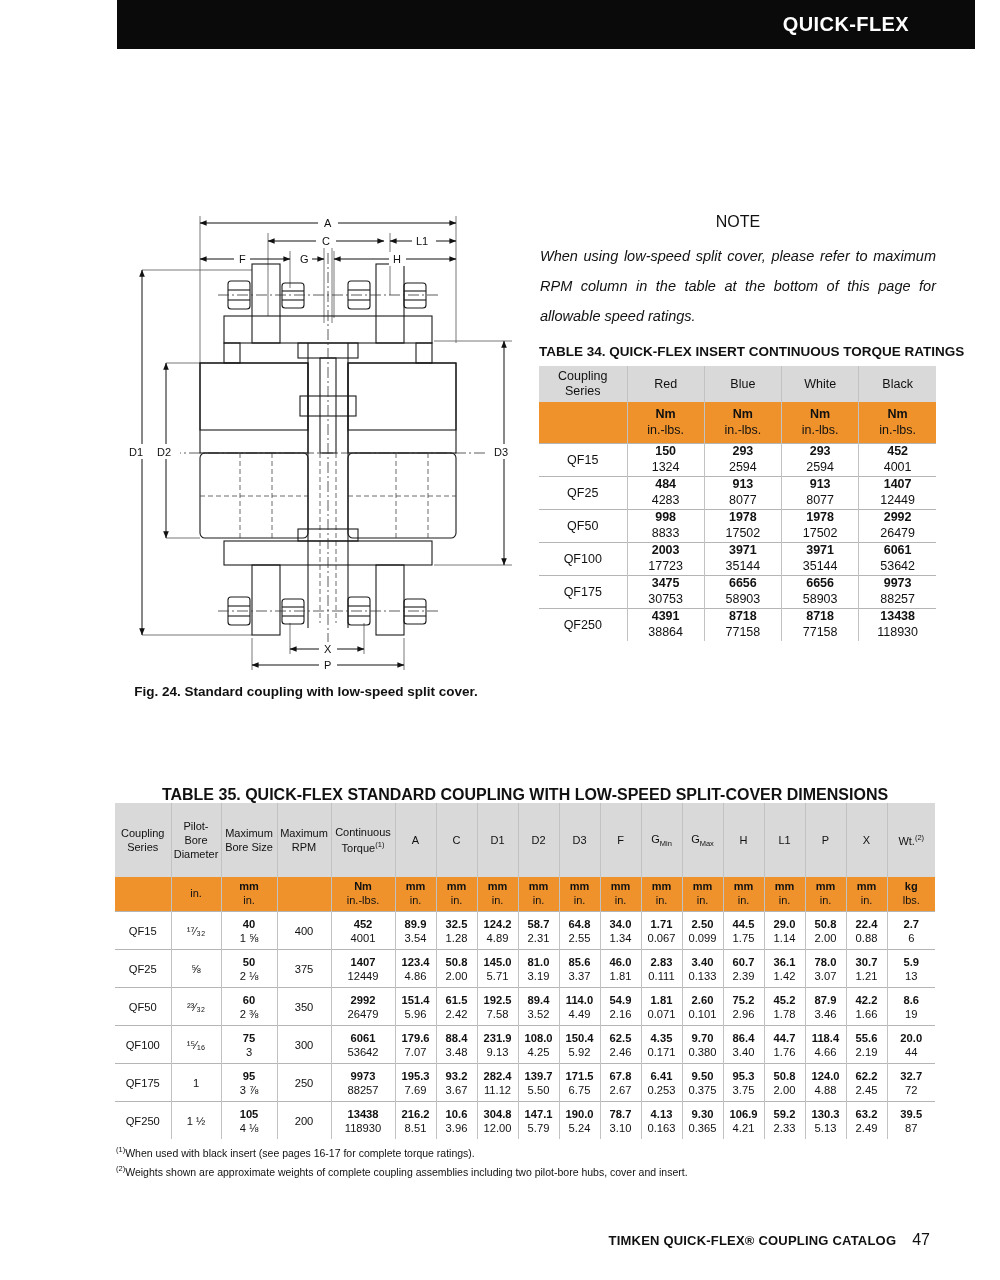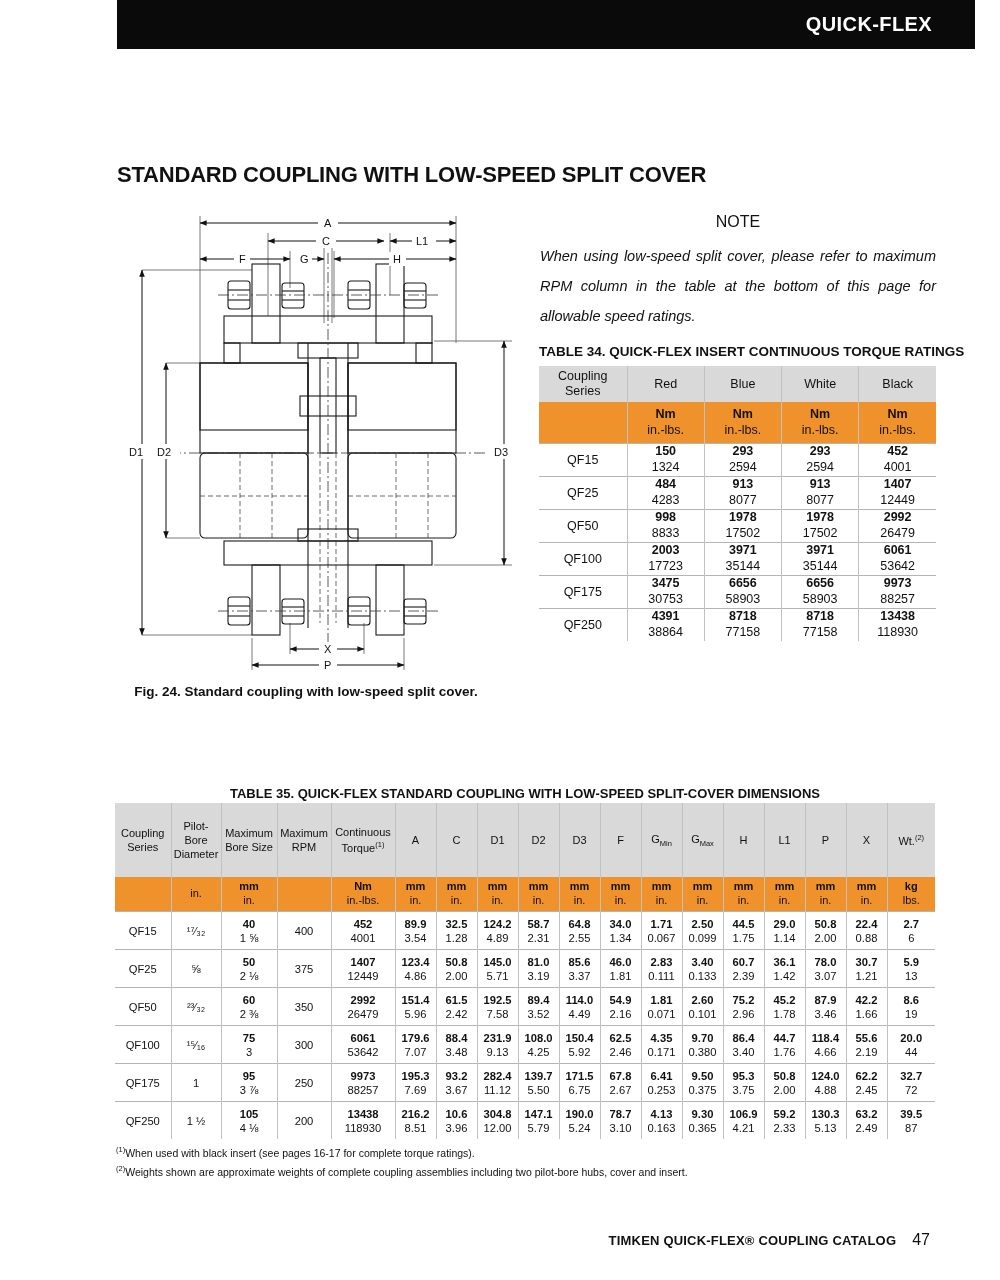--- a/index.html
+++ b/index.html
@@ -1,21 +1,21 @@
 <!DOCTYPE html>
 <html style="--bar_black: #0a0a0a; --band_gray: #e1e1e1; --header_gray: #d9d9d9; --accent_orange: #f0922c; --grid_line: #c2c2c2;"><head>
 <meta charset="utf-8">
 <style>
   html,body{margin:0;padding:0;background:#fff;}
   .page{position:relative;width:1000px;height:1280px;background:#fff;overflow:hidden;
         font-family:"Liberation Sans",sans-serif;color:#111;}
 
   
   .bar-black{position:absolute;left:117px;top:0;width:858px;height:49px;background:var(--bar_black,#0a0a0a);}
-  .brand{display:block;text-align:right;padding-right:43px;line-height:49px;color:#fff;
+  .brand{display:block;text-align:right;padding-right:66px;line-height:49px;color:#fff;
          font-size:20px;font-weight:bold;letter-spacing:.4px;}
   .bar-gray{position:absolute;left:117px;top:51px;width:858px;height:28px;background:var(--band_gray,#e1e1e1);}
   .section{display:block;text-align:right;padding-right:43px;line-height:28px;color:#111;
            font-size:14px;font-weight:bold;letter-spacing:.2px;}
 
   .page-title{position:absolute;left:117px;top:147px;font-size:22px;font-weight:bold;letter-spacing:-.2px;}
 
   
   .diagram{position:absolute;left:112px;top:198px;}
   .fig-caption{position:absolute;left:96px;top:684px;width:420px;text-align:center;
@@ -42,21 +42,21 @@
   .vb,.ub,.vs{font-weight:normal;line-height:1.25;}
 
   .t34-title{position:absolute;left:539px;top:344px;font-size:13.5px;font-weight:bold;}
   .t34-wrap{position:absolute;left:539px;top:366px;}
   .t34{width:397px;font-size:12.5px;}
   .t34 .hrow>*{background:var(--header_gray,#d9d9d9);height:36px;line-height:1.2;}
   .t34 .urow>*{background:var(--accent_orange,#f0922c);height:41px;}
   .t34 .drow>*{height:32px;border-top:1px solid #b5b5b5;}
 
   .t35-title{position:absolute;left:115px;top:786px;width:820px;text-align:center;
-             font-size:13px;font-weight:bold;}
+             font-size:16px;font-weight:bold;}
   .t35-wrap{position:absolute;left:115px;top:803px;}
   .t35{width:820px;font-size:11px;}
   .t35 .hrow>*{background:var(--header_gray,#d9d9d9);height:74px;line-height:1.3;padding:0 2px;}
   .t35 .urow>*{background:var(--accent_orange,#f0922c);height:34px;}
   .t35 .drow>*{height:37px;border-top:1px solid #b5b5b5;font-size:11.2px;}
   .ss{font-size:7.5px;}
   sup.ss{vertical-align:super;}
   sub.ss{vertical-align:sub;}
 
   .footnotes{position:absolute;left:116px;top:1142px;font-size:10.5px;line-height:16px;color:#111;}
@@ -68,21 +68,20 @@
 </style>
 </head>
 <body>
 
 <div class="page">
 
   <div class="bar-black">
     <span class="brand">QUICK-FLEX</span>
   </div>
 
-  <h1 class="page-title">STANDARD COUPLING WITH LOW-SPEED SPLIT COVER</h1>
 
   <svg class="diagram" width="420" height="482" viewBox="0 0 420 482">
     <defs>
       <marker id="arr" viewBox="0 0 10 10" refX="9.5" refY="5" markerWidth="9" markerHeight="7" orient="auto-start-reverse">
         <path d="M0,1 L10,5 L0,9 z" fill="#111"></path>
       </marker>
       <pattern id="h1" patternUnits="userSpaceOnUse" width="6" height="6" patternTransform="rotate(45)">
         <line x1="0" y1="0" x2="0" y2="6" stroke="#666" stroke-width="1"></line>
       </pattern>
       <pattern id="h2" patternUnits="userSpaceOnUse" width="7" height="7" patternTransform="rotate(-45)">

